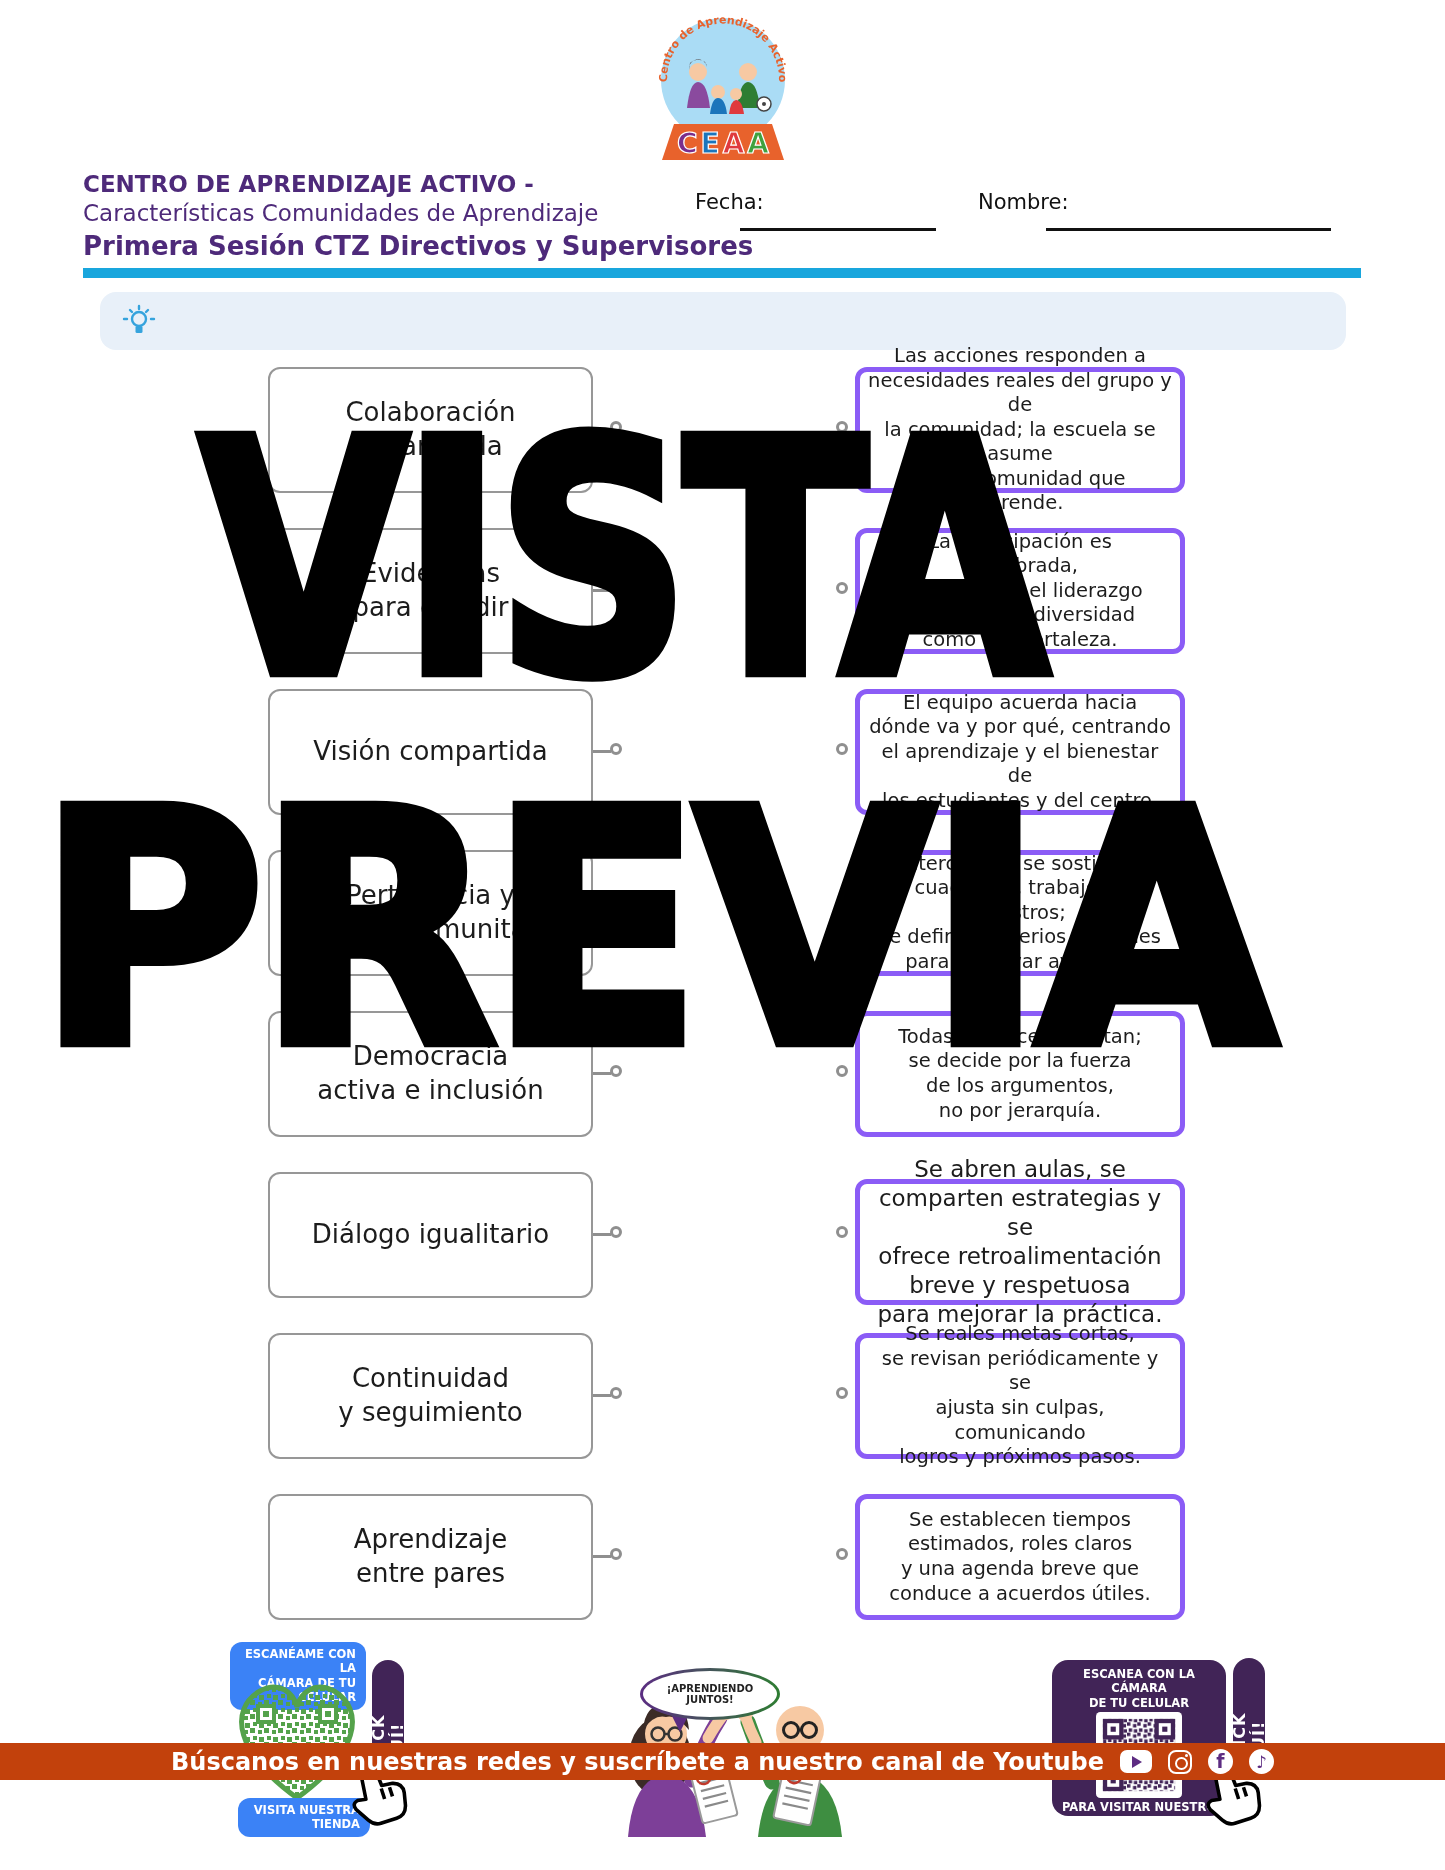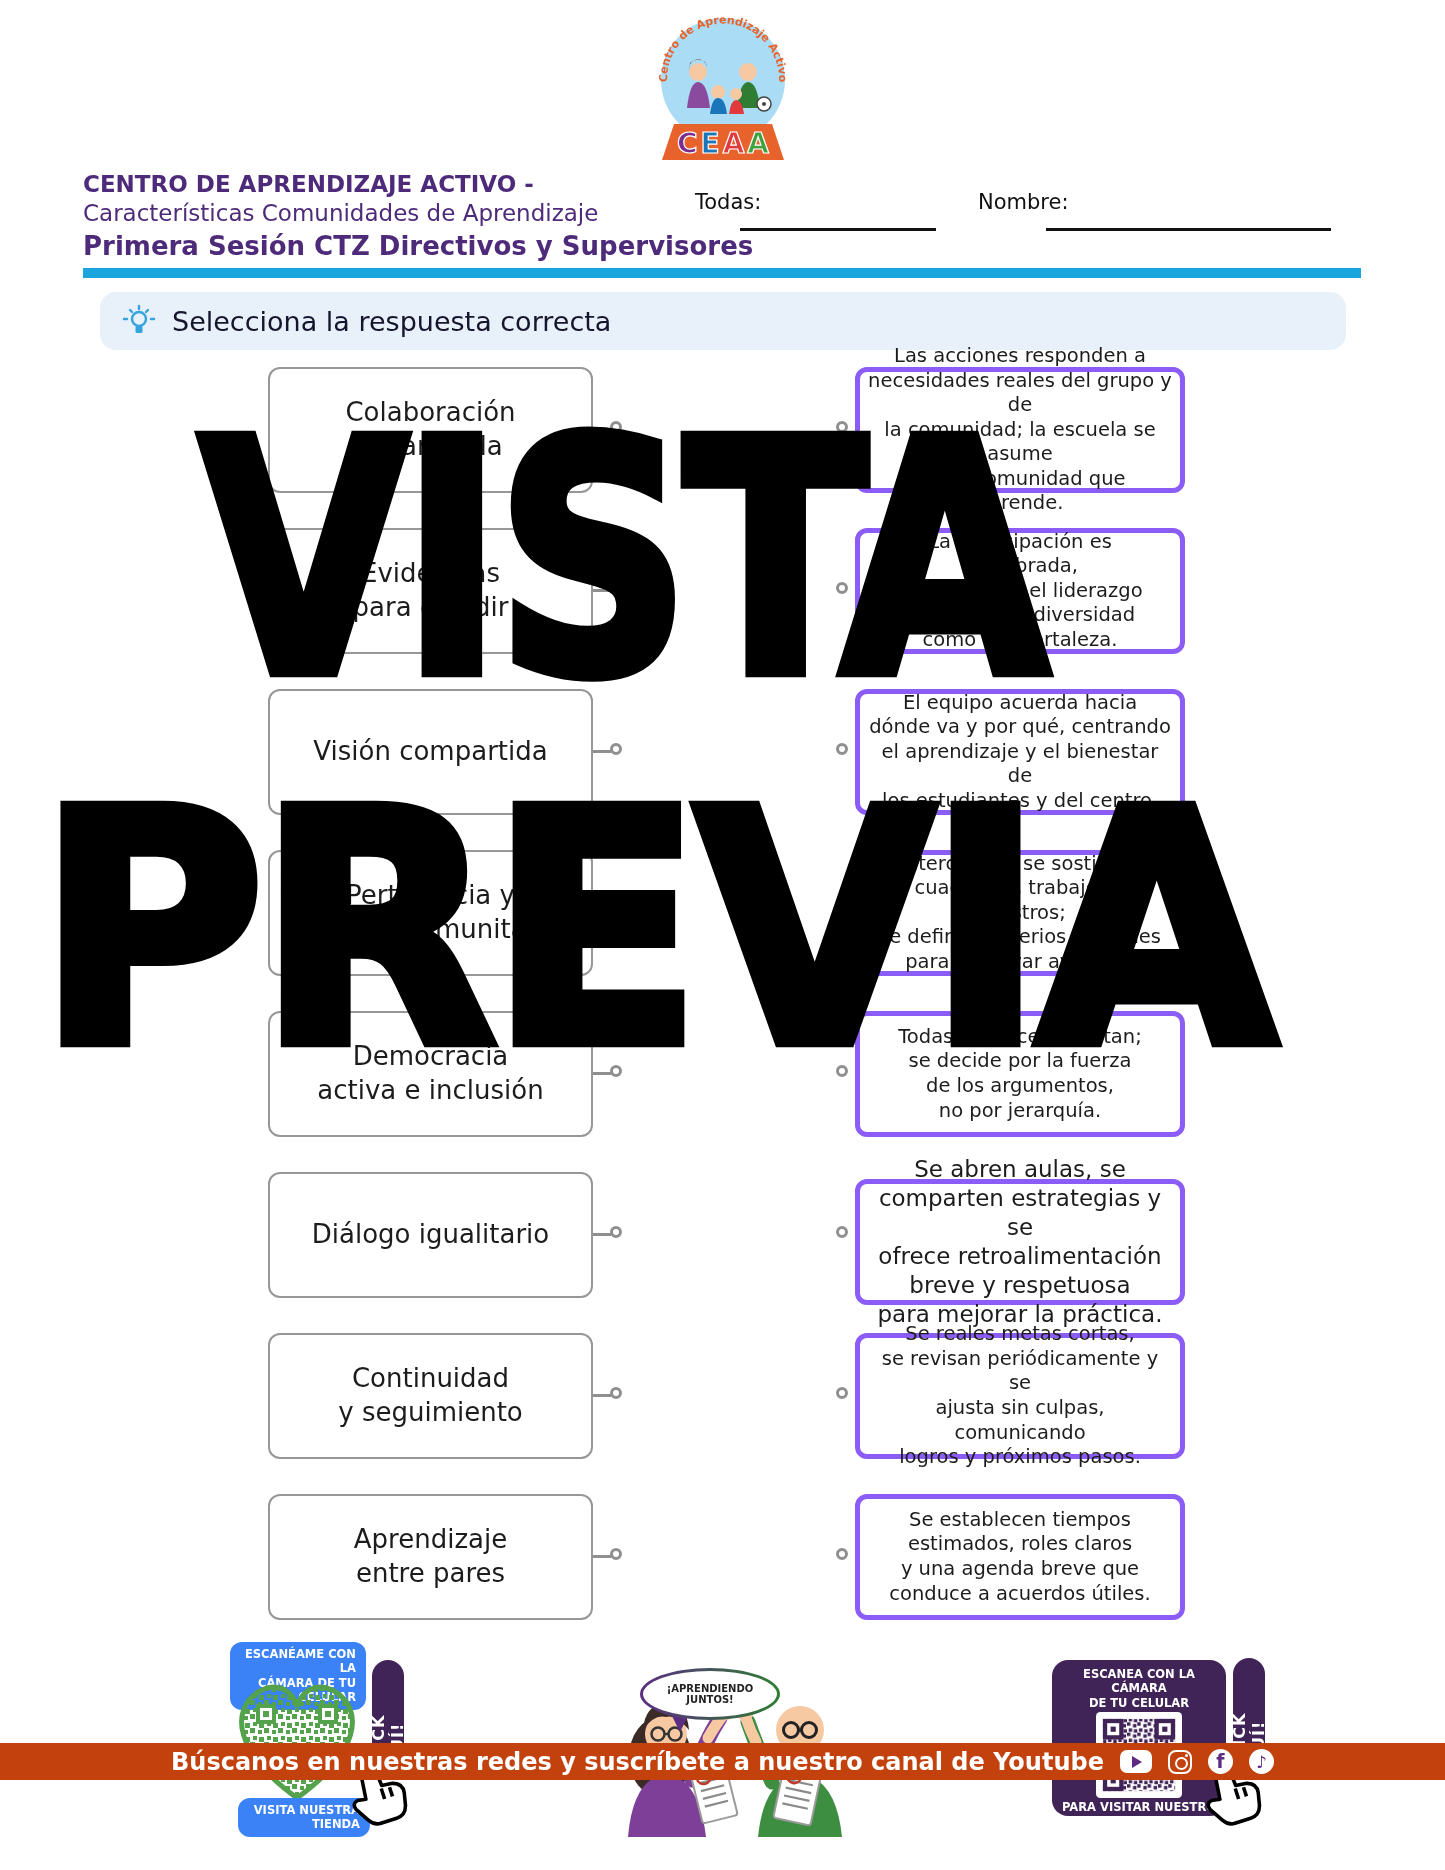--- a/index.html
+++ b/index.html
@@ -141,40 +141,39 @@
       <tspan fill="#7b2d8b">C</tspan><tspan dx="3" fill="#1b75bb">E</tspan><tspan dx="3" fill="#e03a3e">A</tspan><tspan dx="3" fill="#3fa13f">A</tspan>
     </text>
   </svg>
 
   <div class="hdr">
     <div class="l1">CENTRO DE APRENDIZAJE ACTIVO -</div>
     <div class="l2">Características Comunidades de Aprendizaje</div>
     <div class="l3">Primera Sesión CTZ Directivos y Supervisores</div>
   </div>
 
-  <div class="field-label fecha-label">Todas:</div>
+  <div class="field-label fecha-label">Fecha:</div>
   <div class="write-line fecha-line"></div>
   <div class="field-label nombre-label">Nombre:</div>
   <div class="write-line nombre-line"></div>
 
   <div class="blue-rule"></div>
 
   <div class="instruction">
     <svg width="34" height="34" viewBox="0 0 34 34">
       <g stroke="#35a3dd" stroke-width="2.4" fill="none" stroke-linecap="round">
         <circle cx="17" cy="15" r="7"></circle>
         <line x1="17" y1="2" x2="17" y2="5"></line>
         <line x1="5" y1="15" x2="2" y2="15"></line>
         <line x1="32" y1="15" x2="29" y2="15"></line>
         <line x1="8" y1="6" x2="10" y2="8"></line>
         <line x1="26" y1="6" x2="24" y2="8"></line>
       </g>
       <rect x="13.5" y="22" width="7" height="7" rx="1.5" fill="#35a3dd"></rect>
     </svg>
-    <span class="txt">Selecciona la respuesta correcta</span>
   </div>
 
   <div class="lbox pre" style="top:367px">Colaboración
 organizada</div>
   <div class="cline" style="left:593px;top:428px;width:18px"></div>
   <div class="cring" style="left:610px;top:421px"></div>
   <div class="cring" style="left:836px;top:421px"></div>
   <div class="rbox pre" style="top:367px">Las acciones responden a
 necesidades reales del grupo y de
 la comunidad; la escuela se asume

